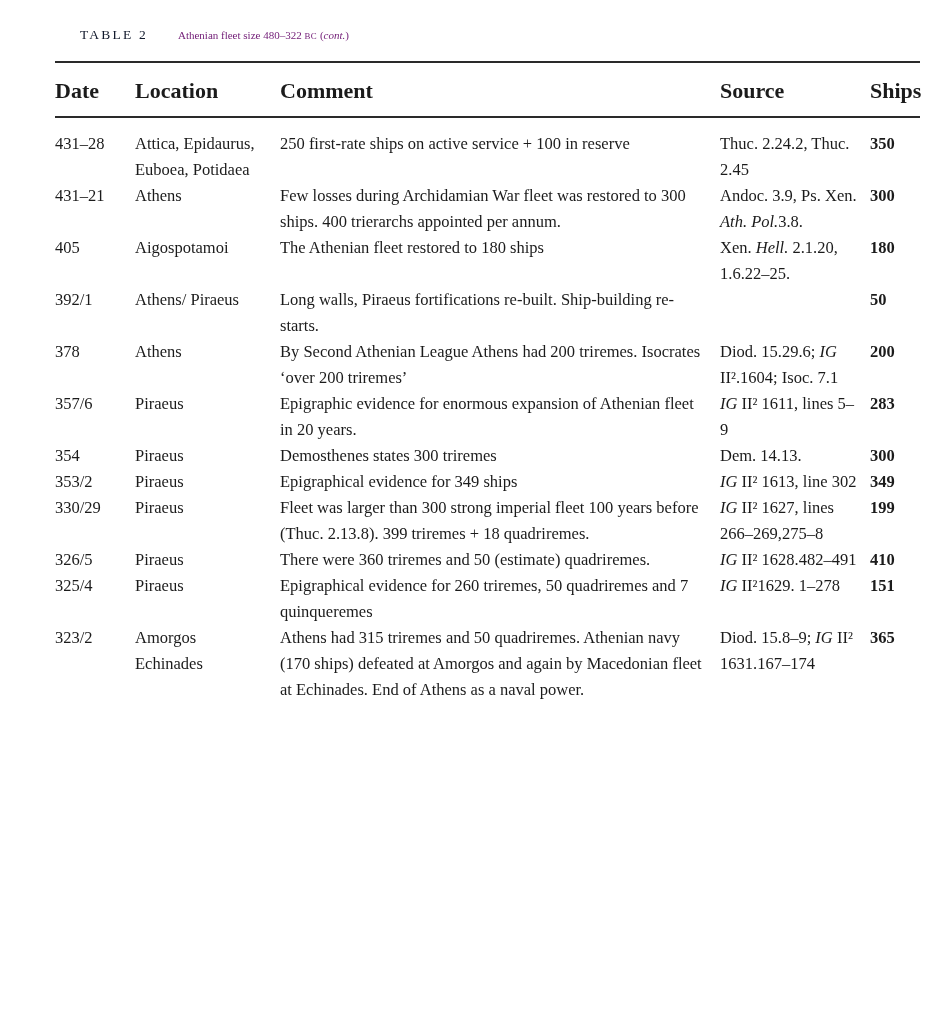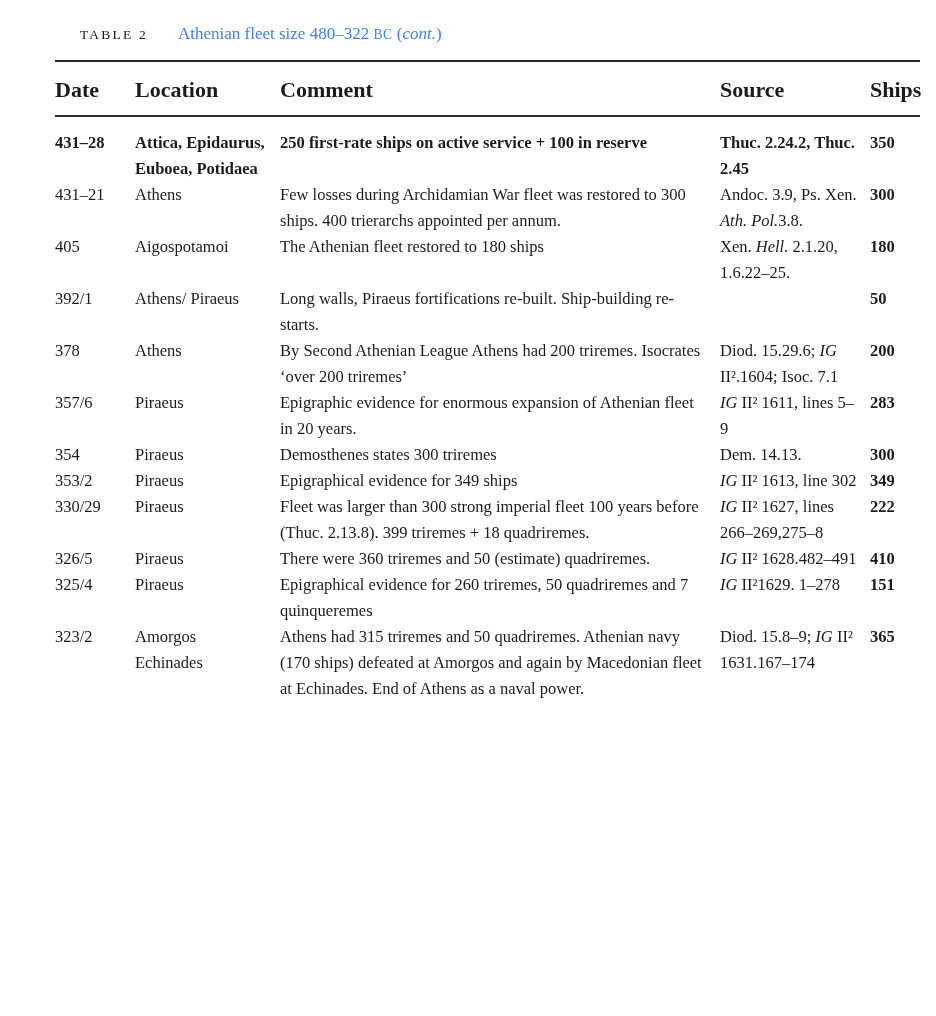--- a/index.html
+++ b/index.html
@@ -27,21 +27,21 @@
     line-height: 24px;
     white-space: nowrap;
   }
   .cap-label {
     display: inline-block;
     font-size: 13.5px;
     letter-spacing: 2.2px;
     margin-right: 30px;
     color: #0f172a;
   }
-  .cap-title { font-size: 17px; color: #3b82f6; }
+  .cap-title { font-size: 11px; color: #701a75; }
   .sc { font-size: 0.8em; letter-spacing: 0.5px; }
 
   table.fleet {
     border-collapse: collapse;
     table-layout: fixed;
     width: 865px;
     border-top: 2.5px solid #2a2a2a;
   }
   col.c-date     { width: 80px;  }
   col.c-location { width: 145px; }
@@ -57,21 +57,21 @@
     border-bottom: 2px solid #2a2a2a;
     color: #1b1b1b;
   }
   td {
     vertical-align: top;
     font-size: 16.5px;
     line-height: 26px;
     padding: 0 12px 0 0;
     color: #1b1b1b;
   }
-  tbody tr:first-child td { padding-top: 13px; font-weight: bold; }
+  tbody tr:first-child td { padding-top: 13px; }
   td.col-ships { font-weight: bold; padding-right: 0; }
   td.col-date  { padding-right: 6px; }
   i { font-style: italic; }
 </style>
 </head>
 <body>
 
 <div class="page">
 
   <div class="caption">
@@ -150,21 +150,21 @@
           <td class="col-location">Piraeus</td>
           <td class="col-comment">Epigraphical evidence for 349 ships</td>
           <td class="col-source"><i>IG</i> II² 1613, line 302</td>
           <td class="col-ships">349</td>
         </tr>
         <tr>
           <td class="col-date">330/29</td>
           <td class="col-location">Piraeus</td>
           <td class="col-comment">Fleet was larger than 300 strong imperial fleet 100 years before (Thuc. 2.13.8). 399 triremes + 18 quadriremes.</td>
           <td class="col-source"><i>IG</i> II² 1627, lines 266–269,275–8</td>
-          <td class="col-ships">222</td>
+          <td class="col-ships">199</td>
         </tr>
         <tr>
           <td class="col-date">326/5</td>
           <td class="col-location">Piraeus</td>
           <td class="col-comment">There were 360 triremes and 50 (estimate) quadriremes.</td>
           <td class="col-source"><i>IG</i> II² 1628.482–491</td>
           <td class="col-ships">410</td>
         </tr>
         <tr>
           <td class="col-date">325/4</td>

